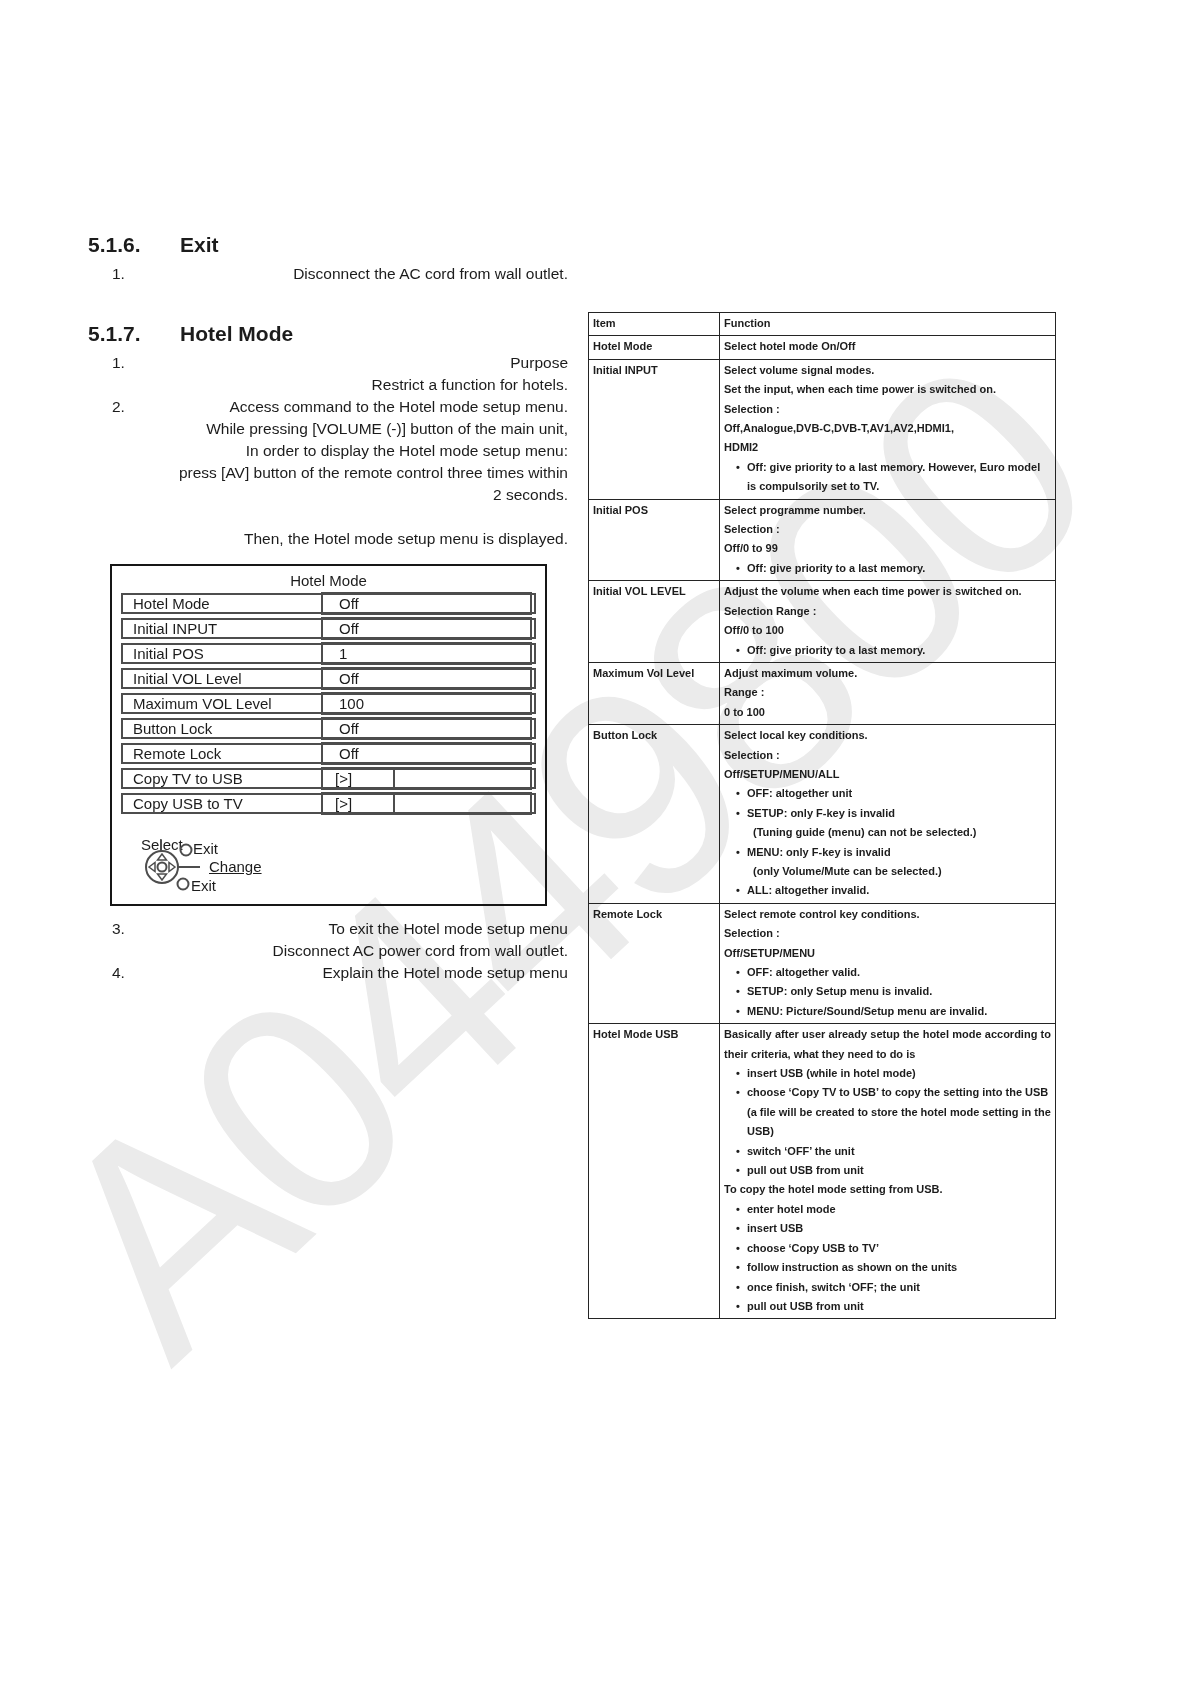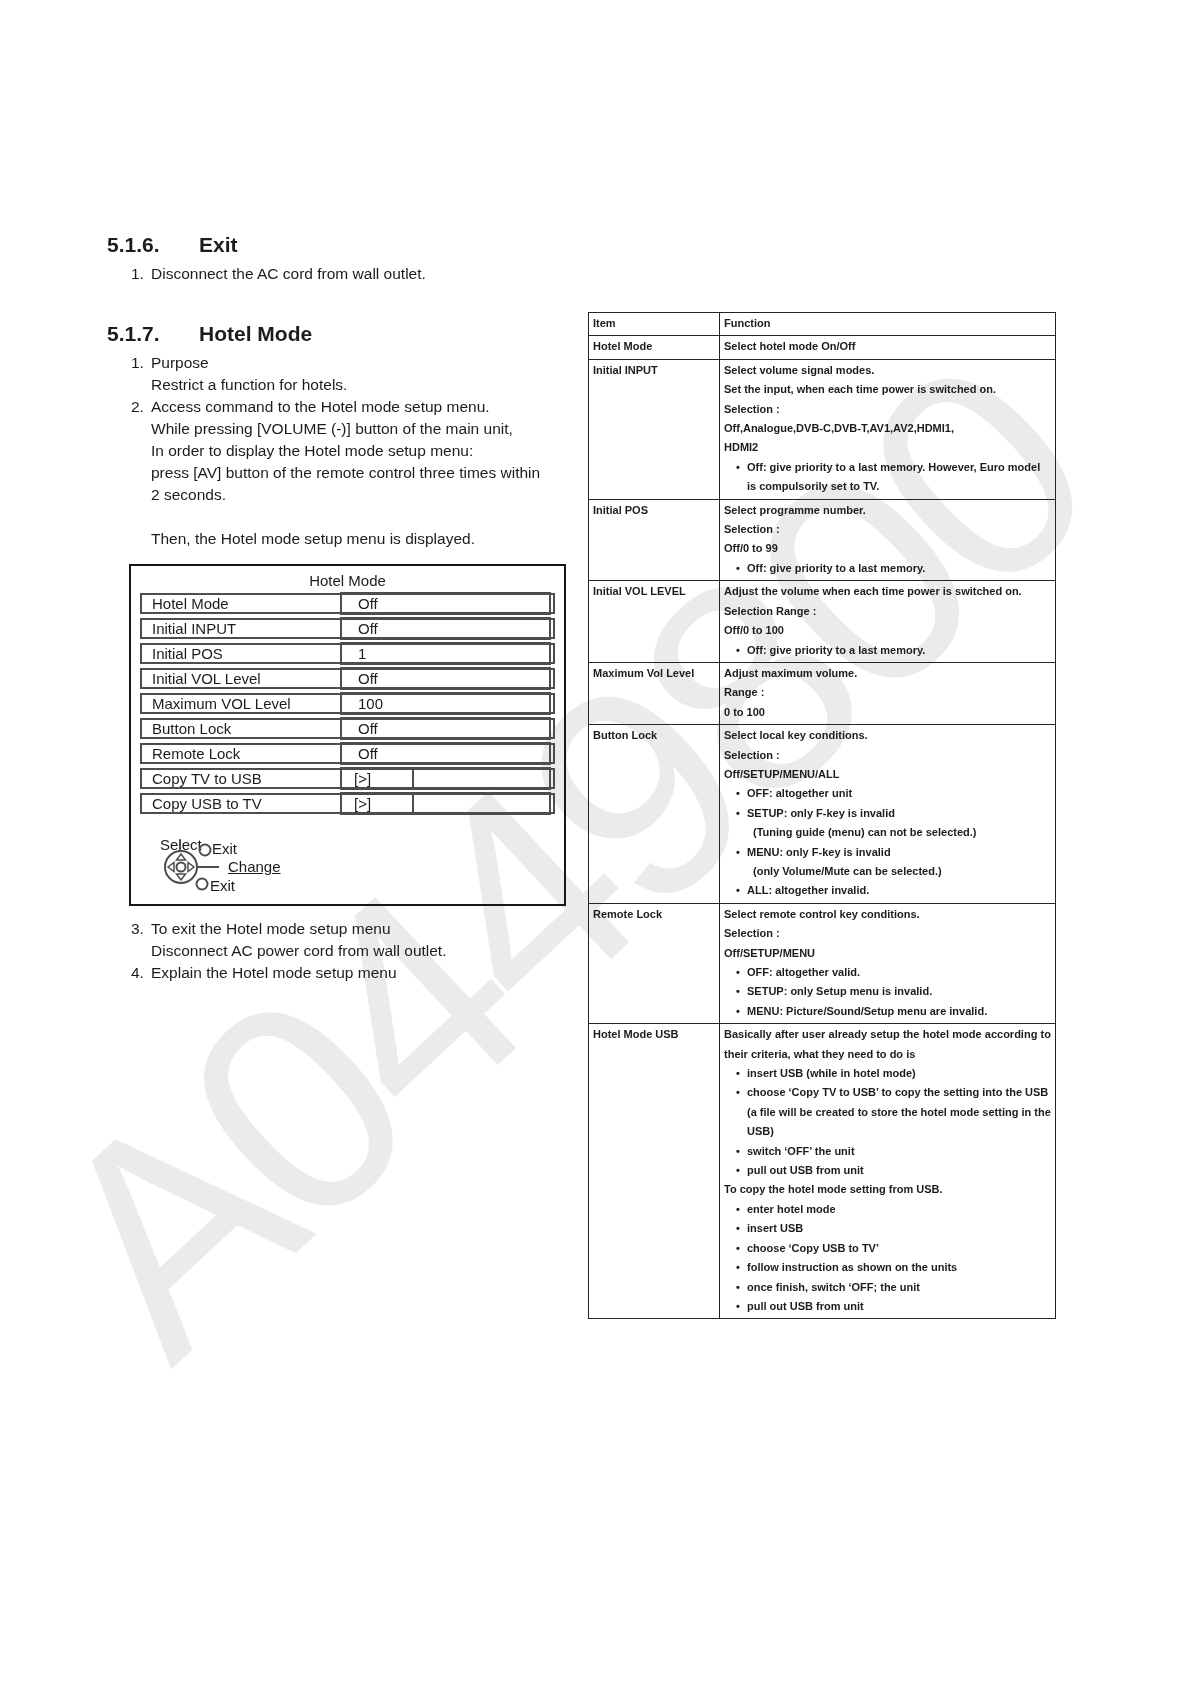--- a/index.html
+++ b/index.html
@@ -5,32 +5,32 @@
   html,body { margin:0; padding:0; background:#fff; }
   .page { position:relative; width:1190px; height:1684px; background:#ffffff; overflow:hidden;
           font-family:"Liberation Sans","DejaVu Sans",sans-serif; color:#1c1c1c; }
 
   
   .watermark { position:absolute; left:565px; top:860px;
                transform:translate(-50%,-50%) rotate(-43deg);
                font-size:300px; letter-spacing:-12px; color:#ebebeb;
                white-space:nowrap; z-index:0; user-select:none; }
 
-  .left-col  { position:absolute; left:88px;  top:232px; width:480px; z-index:1;margin-left:19px; }
+  .left-col  { position:absolute; left:88px;  top:232px; width:480px; z-index:1; }
   .right-col { position:absolute; left:588px; top:312px; width:467px; z-index:1; }
 
   
   .heading { font-weight:bold; font-size:21px; line-height:26px; }
   .heading .h-num { display:inline-block; width:92px; }
   .h2 { margin-top:36px; }
   .olist { margin-top:5px; }
   .oitem { display:flex; margin-left:24px; font-size:15.5px; line-height:22px; }
   .onum  { width:20px; flex:none; }
   .obody { flex:1; }
-  .oline { min-height:22px; }
+  .oline { min-height:22px;text-align:right; }
   .list-after { margin-top:12px; }
 
   
   .menu-box   { margin:14px 0 0 22px; width:433px; border:2px solid #161616; padding-bottom:6px; }
   .menu-title { text-align:center; font-size:15px; padding:6px 0 4px; }
   .menu-rows  { padding:0 9px; }
   .mrow   { position:relative; border:2px solid #4d4d4d; height:17px; margin-bottom:4px; }
   .mlabel { position:absolute; left:10px; top:0; font-size:15px; line-height:17px; white-space:nowrap; }
   .mvalue { position:absolute; left:198px; right:2px; top:-3px; bottom:-3px;
             border:2px solid #4d4d4d; box-sizing:border-box; font-size:15px;

